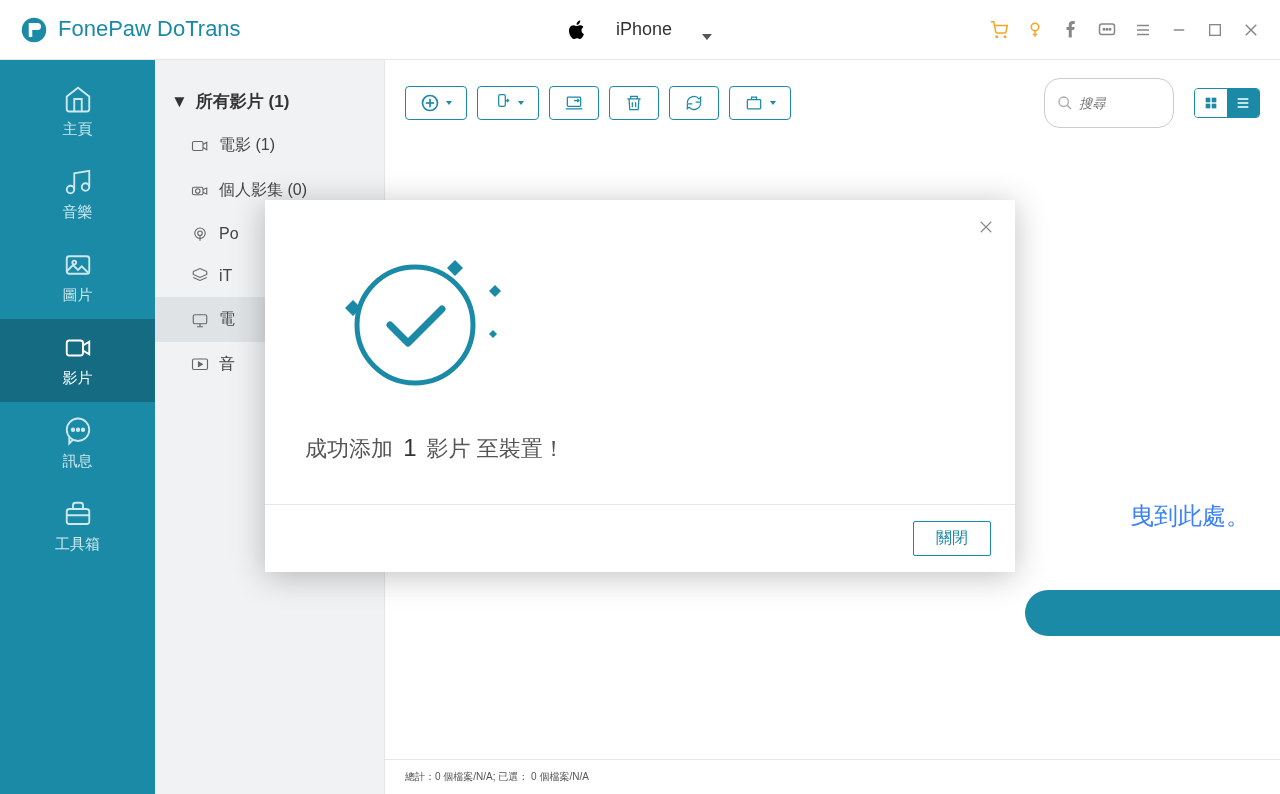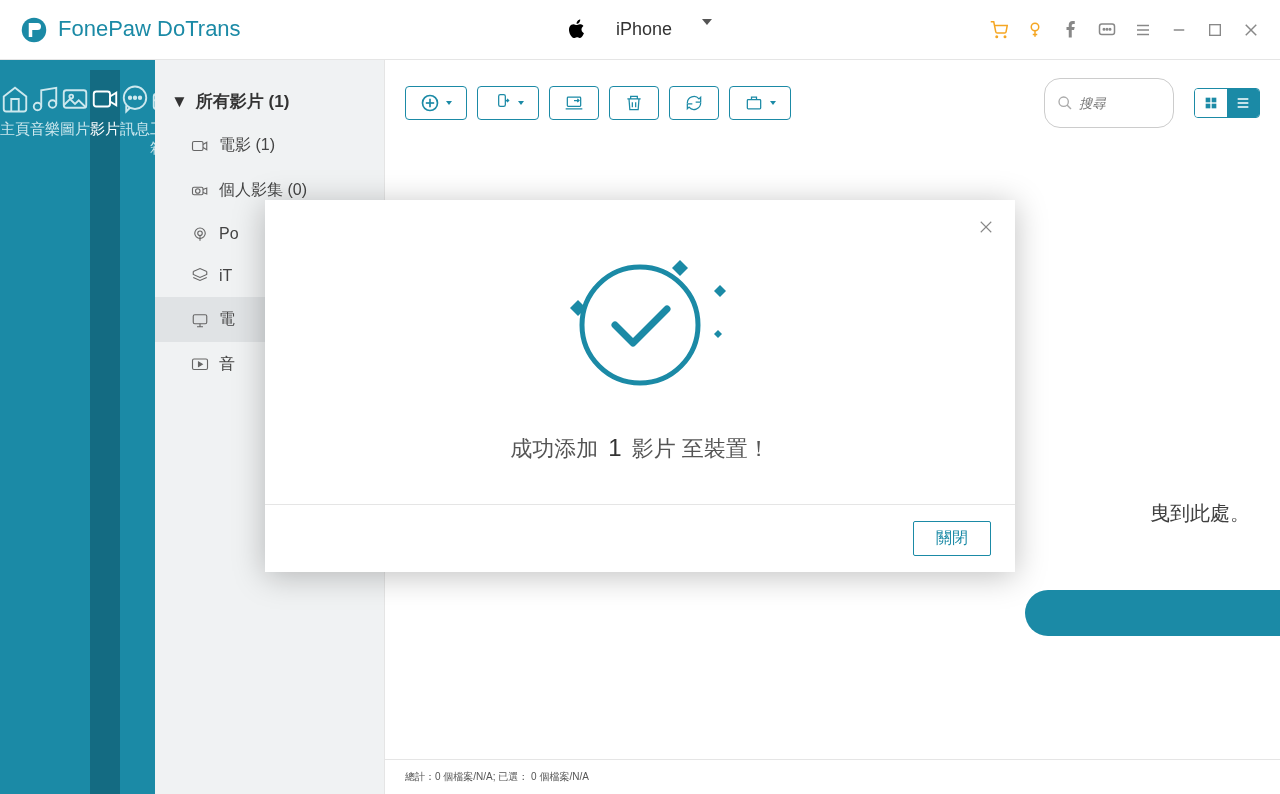--- a/index.html
+++ b/index.html
@@ -2,30 +2,30 @@
 <html><head>
 <meta charset="utf-8">
 <style>
 * { margin: 0; padding: 0; box-sizing: border-box; font-family: "Microsoft YaHei", "PingFang SC", sans-serif; }
 body { width: 1280px; height: 794px; overflow: hidden; background: #fff; position: relative; }
 
 .titlebar { height: 60px; display: flex; align-items: center; border-bottom: 1px solid #e5e5e5; padding: 0 20px; }
 .logo-area { display: flex; align-items: flex-start; gap: 10px; }
 .logo-icon { width: 28px; height: 28px; }
 .app-title { color: #1b8aa6; font-size: 22px; font-weight: 500; }
-.device-selector { margin-left: auto; margin-right: auto; display: flex; align-items: flex-start; gap: 30px; cursor: pointer; padding: 8px 24px; position: absolute; left: 50%; transform: translateX(-50%); }
+.device-selector { margin-left: auto; margin-right: auto; display: flex; align-items: flex-end; gap: 30px; cursor: pointer; padding: 8px 24px; position: absolute; left: 50%; transform: translateX(-50%); }
 .device-name { font-size: 18px; color: #333; }
 .titlebar-right { margin-left: auto; display: flex; align-items: center; gap: 18px; }
 .titlebar-icon { width: 18px; height: 18px; cursor: pointer; color: #888; display: flex; align-items: center; justify-content: center; }
 .titlebar-icon.cart { color: #f5a623; }
 .titlebar-icon.key { color: #f5a623; }
 
 .main-container { display: flex; height: calc(100% - 60px); }
 
-.sidebar { width: 155px; background: #1b8aa6; display: flex; flex-direction: row; padding-top: 10px; }
+.sidebar { width: 155px; background: #1b8aa6; display: flex; flex-direction: column; padding-top: 10px; }
 .sidebar-item { display: flex; flex-direction: column; align-items: center; padding: 14px 0; cursor: pointer; color: #cde8ee; gap: 6px; }
 .sidebar-item.active { background: #146b82; color: #fff; }
 .sidebar-item-icon { width: 30px; height: 30px; }
 .sidebar-item-label { font-size: 15px; }
 
 .category-panel { width: 230px; background: #f0f2f3; padding: 20px 0; border-right: 1px solid #e5e5e5; }
 .category-header { display: flex; align-items: center; gap: 8px; padding: 10px 16px; cursor: pointer; font-size: 17px; font-weight: 600; color: #333; }
 .category-item { display: flex; align-items: center; gap: 10px; padding: 12px 16px 12px 36px; cursor: pointer; font-size: 16px; color: #444; }
 .category-item.selected { background: #e0e3e5; }
 .cat-icon { width: 18px; height: 18px; color: #666; flex-shrink: 0; }
@@ -35,29 +35,29 @@
 .tool-btn { border: 1px solid #1b8aa6; border-radius: 4px; padding: 6px 14px; background: #fff; cursor: pointer; display: flex; align-items: center; gap: 6px; color: #1b8aa6; height: 34px; }
 .tool-btn svg { width: 20px; height: 20px; }
 .search-box { margin-left: auto; display: flex; border: 1px solid #ccc; border-radius: 16px; padding: 16px 12px; width: 130px; }
 .search-box input { border: none; outline: none; width: 80px; font-style: italic; color: #999; }
 .search-box svg { width: 16px; height: 16px; color: #aaa; margin-right: 6px; }
 .view-toggle { display: flex; border: 1px solid #1b8aa6; border-radius: 4px; overflow: hidden; margin-left: 10px; }
 .view-toggle-btn { padding: 6px 8px; cursor: pointer; background: #fff; color: #1b8aa6; display: flex; align-items: center; }
 .view-toggle-btn.active { background: #1b8aa6; color: #fff; }
 .view-toggle-btn svg { width: 16px; height: 16px; }
 
-.drop-hint { position: absolute; right: 30px; top: 440px; font-size: 20px; color: #404040; }
+.drop-hint { position: absolute; right: 30px; top: 440px; font-size: 24px; color: #3b82f6; }
 .hidden-btn { position: absolute; left: 640px; top: 530px; width: 280px; height: 46px; background: #1b8aa6; border-radius: 23px; }
 
 .status-bar { margin-top: auto; padding: 10px 20px; font-size: 10px; color: #555; border-top: 1px solid #e5e5e5; }
 
 .modal-backdrop { position: absolute; inset: 0; display: flex; align-items: flex-start; justify-content: center; padding-top: 200px; pointer-events: none; }
 .modal { width: 750px; background: #fff; box-shadow: 0 4px 30px rgba(0,0,0,0.25); pointer-events: auto; position: relative; }
 .modal-close { position: absolute; top: 18px; right: 20px; cursor: pointer; color: #888; font-size: 20px; }
-.modal-body { padding: 30px 40px 40px; text-align: center; }
+.modal-body { padding: 30px 40px 40px; text-align: left; }
 .success-icon { display: inline-block; margin: 0 auto 30px; color: #1b8aa6; }
 .modal-text { font-size: 22px; color: #555; }
 .modal-text .count { font-size: 24px; color: #333; padding: 0 4px; }
 .modal-footer { border-top: 1px solid #e5e5e5; padding: 16px 24px; text-align: right; }
 .modal-btn { border: 1px solid #1b8aa6; background: #fff; color: #1b8aa6; padding: 6px 22px; font-size: 16px; cursor: pointer; border-radius: 2px; }
 
 .chevron { display: inline-block; border-style: solid; }
 .chevron.down { border-width: 6px 5px 0 5px; border-color: #555 transparent transparent transparent; }
 .chevron.down-sm { border-width: 4px 3px 0 3px; border-color: #1b8aa6 transparent transparent transparent; }
 </style>

